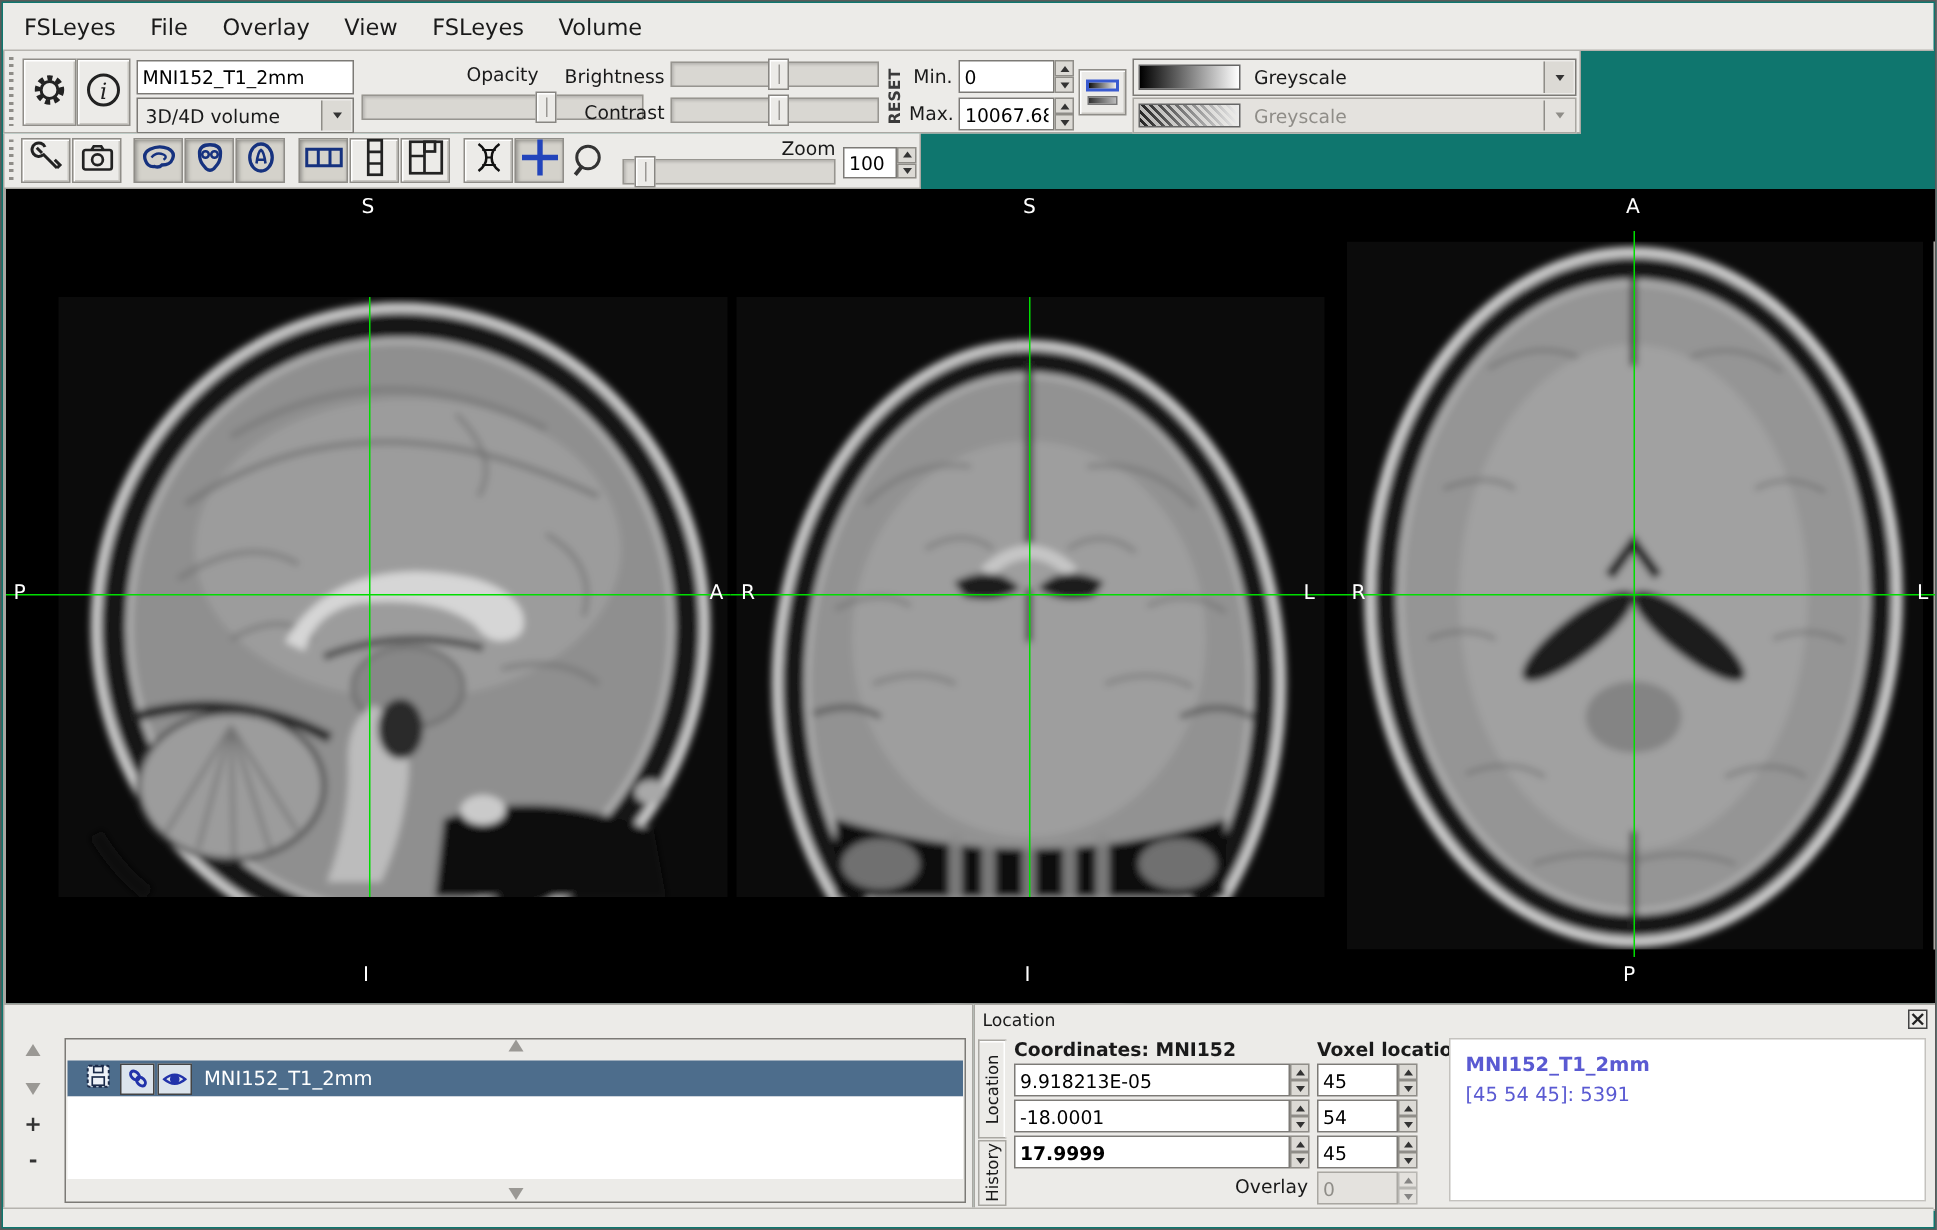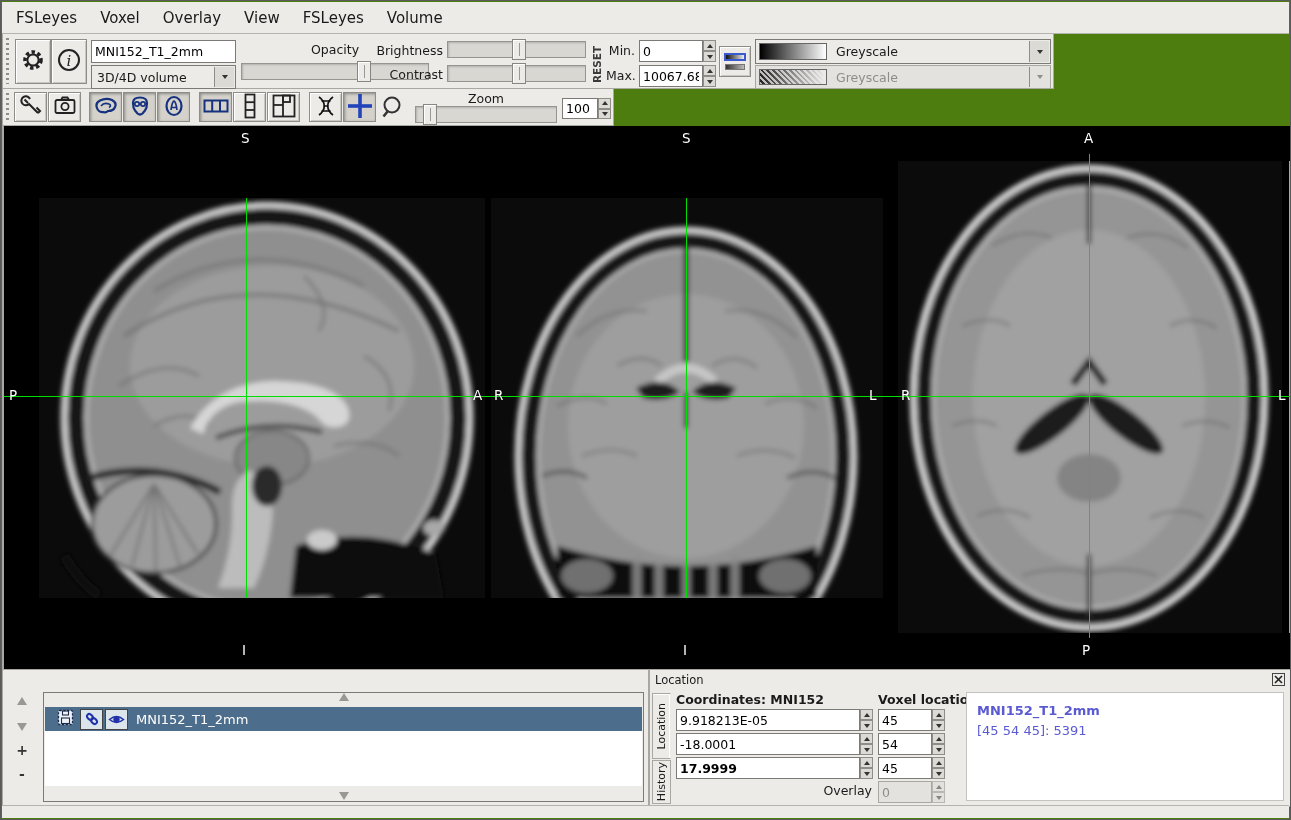--- a/index.html
+++ b/index.html
@@ -1,18 +1,18 @@
 <!DOCTYPE html>
 <html><head>
 <meta charset="utf-8">
 <style>
   * { margin:0; padding:0; box-sizing:border-box; }
   html,body { width:1291px; height:820px; }
   body { font-family:"DejaVu Sans","Liberation Sans",sans-serif; font-size:13px; color:#1a1a1a; background:#ecebe8; }
-  .window { position:relative; width:1291px; height:820px; background:#4d7c0f; border:1px solid #5a5a5a; overflow:hidden; }
+  .window { position:relative; width:1291px; height:820px; background:#0f766e; border:1px solid #5a5a5a; overflow:hidden; }
 
   
   .menubar { position:absolute; left:1px; top:1px; right:1px; height:32px; background:#ecebe8; border-bottom:1px solid #b5b3ae; display:flex; align-items:center; padding-left:14px; }
   .menu-item { font-size:15px; padding:4px 13px 4px 0; margin-right:10px; cursor:default; }
 
   
   .toolbar { position:absolute; background:#ecebe8; border:1px solid #a9a7a2; border-top:none; }
   .toolbar1 { left:1px; top:33px; width:1052px; height:55px; }
   .toolbar2 { left:1px; top:88px; width:612px; height:37px; }
   .grip { position:absolute; left:3px; top:4px; bottom:4px; width:3px;
@@ -64,21 +64,21 @@
 
   .statusbar { position:absolute; left:1px; right:1px; bottom:1px; height:13px; background:#ecebe8; border-top:1px solid #b5b3ae; }
 </style>
 </head>
 <body>
 
 <div class="window">
 
   <div class="menubar">
     <span class="menu-item">FSLeyes</span>
-    <span class="menu-item">Voxel</span>
+    <span class="menu-item">File</span>
     <span class="menu-item">Overlay</span>
     <span class="menu-item">View</span>
     <span class="menu-item">FSLeyes</span>
     <span class="menu-item">Volume</span>
   </div>
 
   <div class="toolbar toolbar1">
     <div class="grip"></div>
 
     <div class="btn3d" style="left:12px;top:5px;width:36px;height:45px;">
@@ -256,21 +256,21 @@
           </svg>
       </span>
     </div>
     <span style="position:absolute;left:378px;top:6px;">
       <svg width="26" height="26" viewBox="0 0 26 26" fill="none" stroke="#333" stroke-width="2">
           <circle cx="11" cy="10" r="7.5"></circle>
           <line x1="6.5" y1="16.5" x2="2.5" y2="21.5" stroke-width="2.6"></line>
         </svg>
     </span>
 
-    <span class="lbl" style="left:412px;top:2px;width:142px;text-align:center;font-size:12.5px;">Zoom</span>
+    <span class="lbl" style="left:412px;top:2px;width:142px;text-align:right;font-size:12.5px;">Zoom</span>
     <div class="trk" style="left:412px;top:17px;width:142px;">
       <div class="thumb" style="left:5%;"></div>
     </div>
     <input class="field sunken" style="left: 559px; top: 9px; width: 36px; height: 21px;" readonly="" value="100">
     <div class="spin" style="left:595px;top:9px;height:21px;">
         <div>
           <span class="tri-u"></span>
         </div>
         <div>
           <span class="tri-d"></span>

